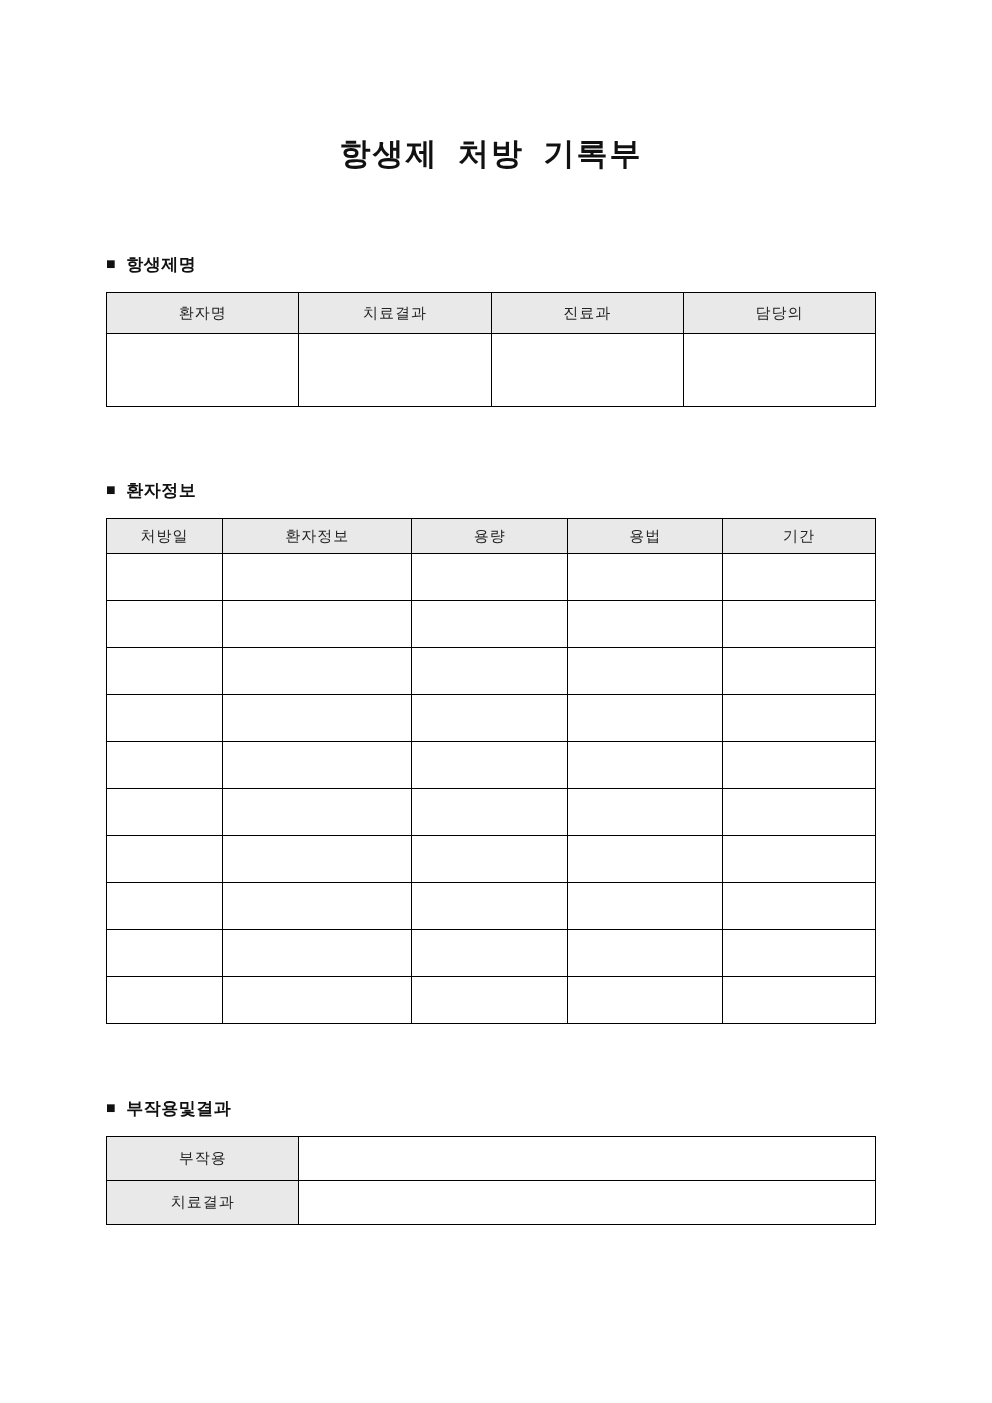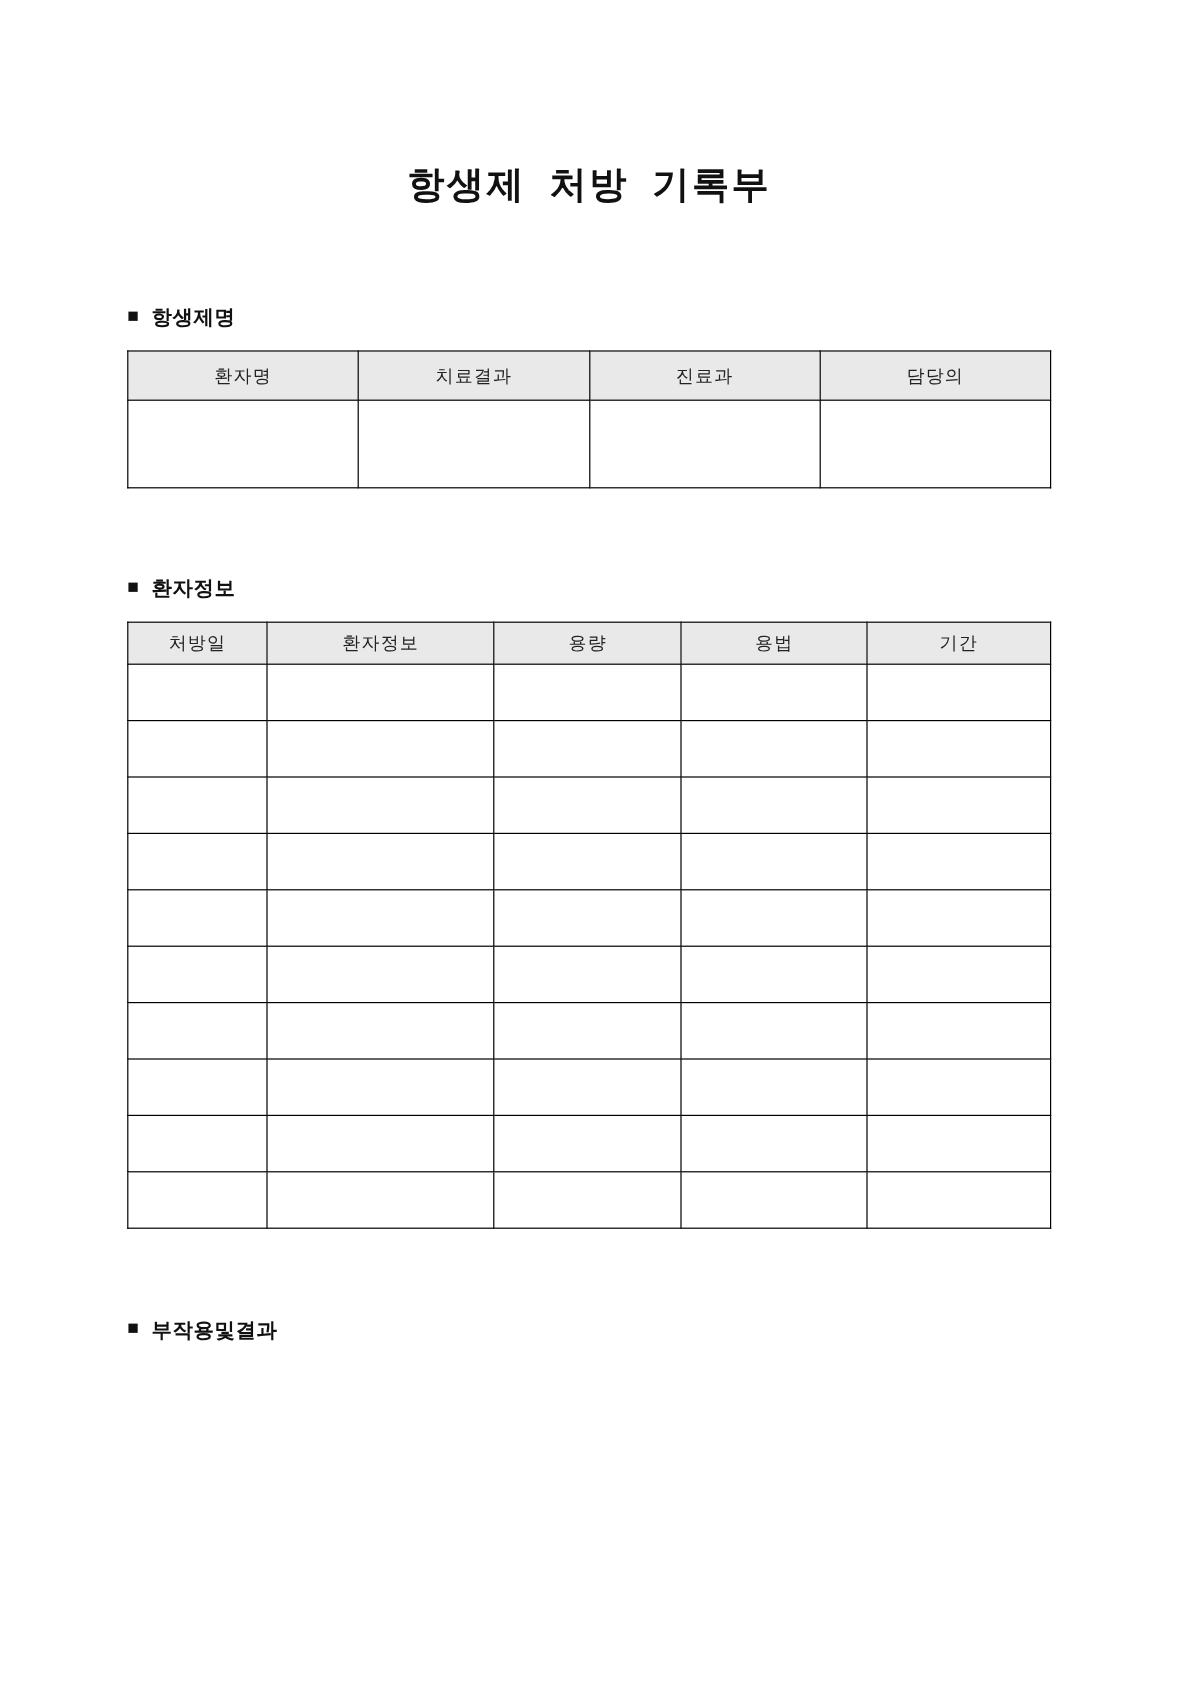--- a/index.html
+++ b/index.html
@@ -202,15 +202,31 @@
         </tr>
         </tbody>
     </table>
   </div>
 
   <div class="sec-outcome">
     <div class="section-heading">
       <span class="bullet">■</span>
       <span>부작용및결과</span>
     </div>
+    <table class="tbl-outcome">
+      <colgroup>
+        <col style="width:25%">
+          <col style="width:75%">
+      </colgroup>
+      <tbody>
+        <tr>
+          <th class="label-cell">부작용</th>
+          <td></td>
+        </tr>
+        <tr>
+          <th class="label-cell">치료결과</th>
+          <td></td>
+        </tr>
+      </tbody>
+    </table>
   </div>
 
 </div>
 
 </body></html>

